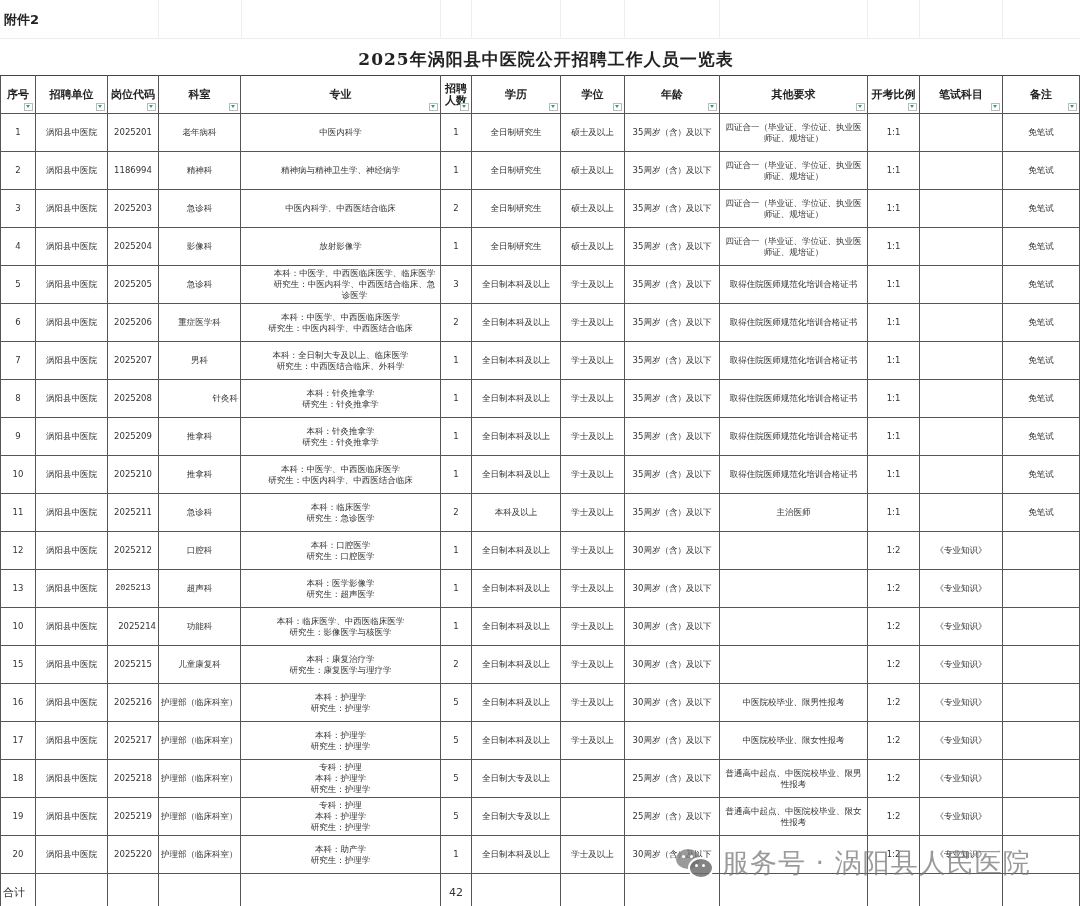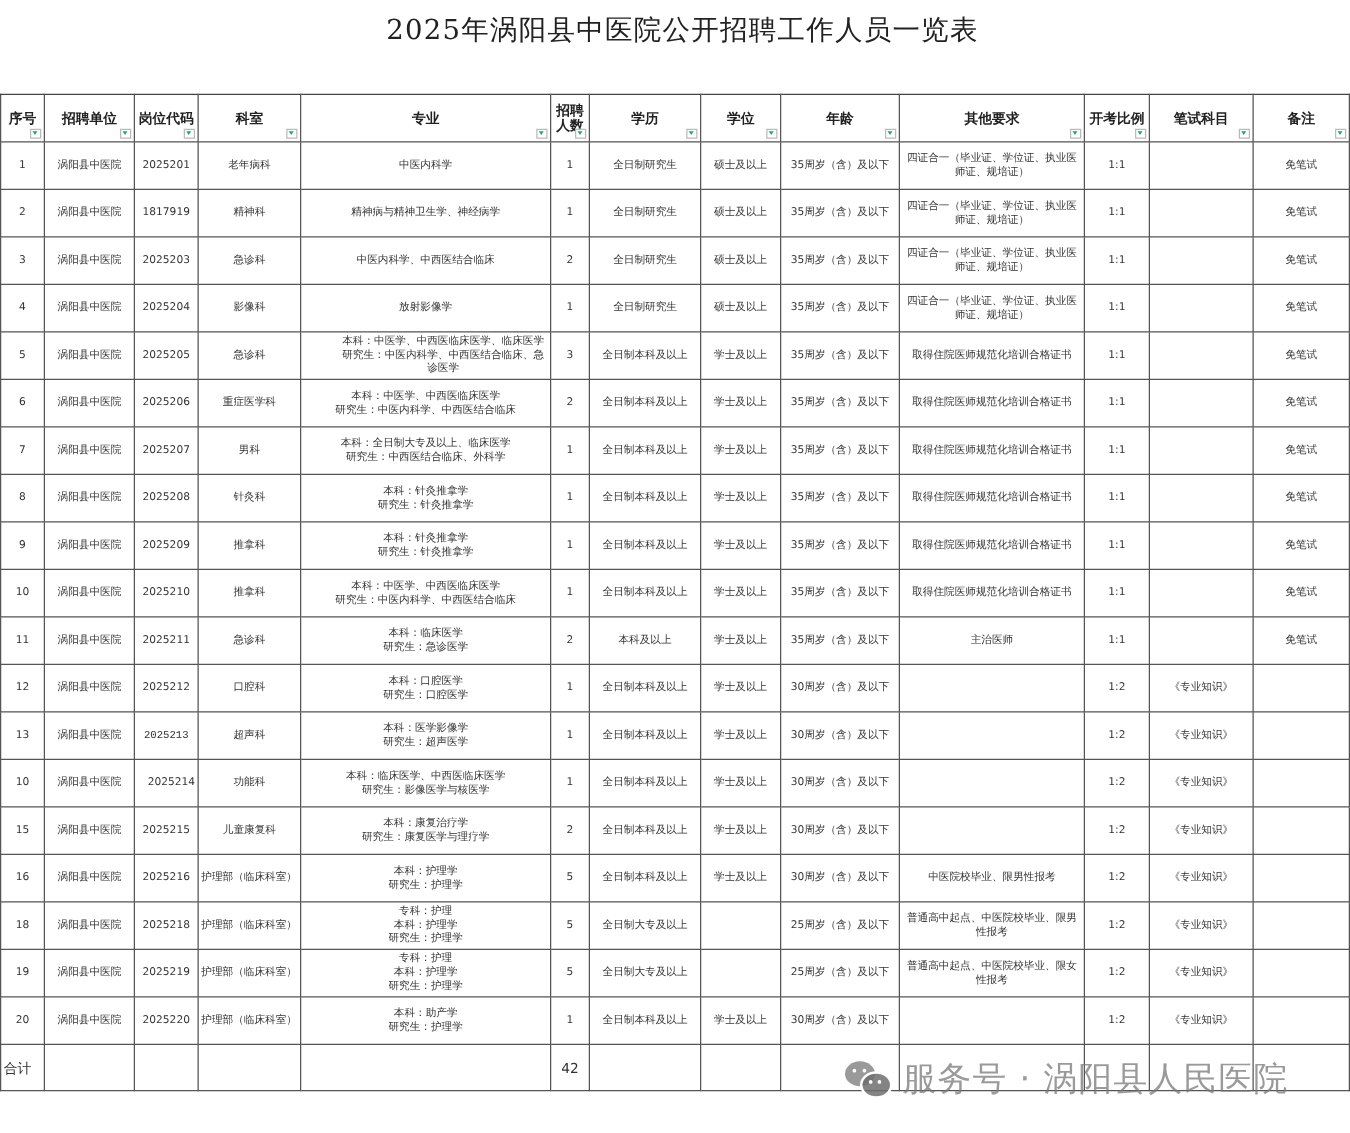--- a/index.html
+++ b/index.html
@@ -2,21 +2,21 @@
 <html><head>
 <meta charset="utf-8">
 <style>
   html, body { margin:0; padding:0; background:#ffffff; }
   body { width:1080px; height:906px; overflow:hidden; position:relative; font-family:"DejaVu Sans","Liberation Sans",sans-serif; color:#222; }
   .sheet { position:absolute; left:0; top:0; width:1080px; }
   .toprow { height:38px; position:relative; border-bottom:1px solid #ececec; }
   .toprow .label { position:absolute; left:4px; top:11px; font-size:13px; font-weight:bold; color:#222; }
   .gridline { position:absolute; top:0; height:38px; border-left:1px solid #eeeeee; }
   .titlerow { height:38px; position:relative; text-align:center; }
-  .titlerow .title { position:absolute; left:0; right:0; top:9px; font-family:"DejaVu Serif","Liberation Serif",serif; font-size:22px; font-weight:normal; letter-spacing:1px; color:#222;padding-left:12px; }
+  .titlerow .title { position:absolute; left:0; right:0; top:9px; font-family:"DejaVu Serif","Liberation Serif",serif; font-size:17px; font-weight:bold; letter-spacing:1px; color:#222;padding-left:12px; }
   table { border-collapse:collapse; table-layout:fixed; position:absolute; left:0; top:75px; width:1079px; }
   th, td { border:1px solid #555; text-align:center; vertical-align:middle; font-size:8.5px; color:#333; padding:0 2px; line-height:11px; overflow:hidden; }
   th { height:37px; font-size:11px; font-weight:bold; color:#222; position:relative; border-top:1.5px solid #444; }
   th .hl { line-height:12px; }
   th .filter { position:absolute; right:2px; bottom:2px; width:7px; height:6px; border:1px solid #bbb; background:#fff; }
   th .filter::after { content:""; position:absolute; left:1px; top:1px; border-left:2.5px solid transparent; border-right:2.5px solid transparent; border-top:3px solid #2fa36b; }
   td { height:37px; }
   tr.total td { height:36px; }
   td.left { text-align:left; }
   td.total-label { text-align:left; font-size:11px; }
@@ -24,20 +24,33 @@
   .watermark { position:absolute; left:676px; top:846px; height:34px; display:flex; align-items:center; color:rgba(120,120,120,0.75); font-size:27px; letter-spacing:1px; pointer-events:none; }
   .watermark .wx { width:38px; height:28px; position:relative; margin-right:8px; }
   .watermark .wx .b1 { position:absolute; left:0; top:0; width:24px; height:20px; border-radius:50%; background:rgba(120,120,120,0.75); }
   .watermark .wx .b2 { position:absolute; left:12px; top:8px; width:22px; height:18px; border-radius:50%; background:rgba(110,110,110,0.85); border:2px solid #fff; }
   .watermark .wx .e { position:absolute; width:3px; height:3px; border-radius:50%; background:#fff; }
 </style>
 </head>
 <body>
 
 <div class="sheet">
+  <div class="toprow">
+    <span class="label">附件2</span>
+    <div class="gridline" style="left:158px"></div>
+    <div class="gridline" style="left:241px"></div>
+    <div class="gridline" style="left:440px"></div>
+    <div class="gridline" style="left:471px"></div>
+    <div class="gridline" style="left:560px"></div>
+    <div class="gridline" style="left:624px"></div>
+    <div class="gridline" style="left:719px"></div>
+    <div class="gridline" style="left:867px"></div>
+    <div class="gridline" style="left:919px"></div>
+    <div class="gridline" style="left:1002px"></div>
+  </div>
   <div class="titlerow">
     <div class="title">2025年涡阳县中医院公开招聘工作人员一览表</div>
   </div>
 
   <table>
     <colgroup id="cols">
         <col style="width: 35px;">
         <col style="width: 72px;">
         <col style="width: 51px;">
         <col style="width: 82px;">
@@ -80,21 +93,21 @@
           <td style="white-space: normal;">硕士及以上</td>
           <td style="white-space: normal;">35周岁（含）及以下</td>
           <td style="white-space: normal;">四证合一（毕业证、学位证、执业医师证、规培证）</td>
           <td style="white-space: normal;">1:1</td>
           <td style="white-space: normal;"></td>
           <td style="white-space: normal;">免笔试</td>
         </tr>
         <tr>
           <td style="white-space: normal;">2</td>
           <td style="white-space: normal;">涡阳县中医院</td>
-          <td style="white-space: normal;">1817919</td>
+          <td style="white-space: normal;">1186994</td>
           <td style="white-space: normal;">精神科</td>
           <td style="white-space: pre-line;">精神病与精神卫生学、神经病学</td>
           <td style="white-space: normal;">1</td>
           <td style="white-space: normal;">全日制研究生</td>
           <td style="white-space: normal;">硕士及以上</td>
           <td style="white-space: normal;">35周岁（含）及以下</td>
           <td style="white-space: normal;">四证合一（毕业证、学位证、执业医师证、规培证）</td>
           <td style="white-space: normal;">1:1</td>
           <td style="white-space: normal;"></td>
           <td style="white-space: normal;">免笔试</td>
@@ -174,21 +187,21 @@
           <td style="white-space: normal;">35周岁（含）及以下</td>
           <td style="white-space: normal;">取得住院医师规范化培训合格证书</td>
           <td style="white-space: normal;">1:1</td>
           <td style="white-space: normal;"></td>
           <td style="white-space: normal;">免笔试</td>
         </tr>
         <tr>
           <td style="white-space: normal;">8</td>
           <td style="white-space: normal;">涡阳县中医院</td>
           <td style="white-space: normal;">2025208</td>
-          <td style="white-space: normal;">针灸科</td>
+          <td style="white-space: normal; text-align: right;">针灸科</td>
           <td style="white-space: pre-line;">本科：针灸推拿学
 研究生：针灸推拿学</td>
           <td style="white-space: normal;">1</td>
           <td style="white-space: normal;">全日制本科及以上</td>
           <td style="white-space: normal;">学士及以上</td>
           <td style="white-space: normal;">35周岁（含）及以下</td>
           <td style="white-space: normal;">取得住院医师规范化培训合格证书</td>
           <td style="white-space: normal;">1:1</td>
           <td style="white-space: normal;"></td>
           <td style="white-space: normal;">免笔试</td>
@@ -310,20 +323,36 @@
           <td style="white-space: normal;">涡阳县中医院</td>
           <td style="white-space: normal;">2025216</td>
           <td class="left" style="white-space: normal;">护理部（临床科室）</td>
           <td style="white-space: pre-line;">本科：护理学
 研究生：护理学</td>
           <td style="white-space: normal;">5</td>
           <td style="white-space: normal;">全日制本科及以上</td>
           <td style="white-space: normal;">学士及以上</td>
           <td style="white-space: normal;">30周岁（含）及以下</td>
           <td style="white-space: normal;">中医院校毕业、限男性报考</td>
+          <td style="white-space: normal;">1:2</td>
+          <td style="white-space: normal;">《专业知识》</td>
+          <td style="white-space: normal;"></td>
+        </tr>
+        <tr>
+          <td style="white-space: normal;">17</td>
+          <td style="white-space: normal;">涡阳县中医院</td>
+          <td style="white-space: normal;">2025217</td>
+          <td class="left" style="white-space: normal;">护理部（临床科室）</td>
+          <td style="white-space: pre-line;">本科：护理学
+研究生：护理学</td>
+          <td style="white-space: normal;">5</td>
+          <td style="white-space: normal;">全日制本科及以上</td>
+          <td style="white-space: normal;">学士及以上</td>
+          <td style="white-space: normal;">30周岁（含）及以下</td>
+          <td style="white-space: normal;">中医院校毕业、限女性报考</td>
           <td style="white-space: normal;">1:2</td>
           <td style="white-space: normal;">《专业知识》</td>
           <td style="white-space: normal;"></td>
         </tr>
         <tr>
           <td style="white-space: normal;">18</td>
           <td style="white-space: normal;">涡阳县中医院</td>
           <td style="white-space: normal;">2025218</td>
           <td class="left" style="white-space: normal;">护理部（临床科室）</td>
           <td style="white-space: pre-line;">专科：护理

